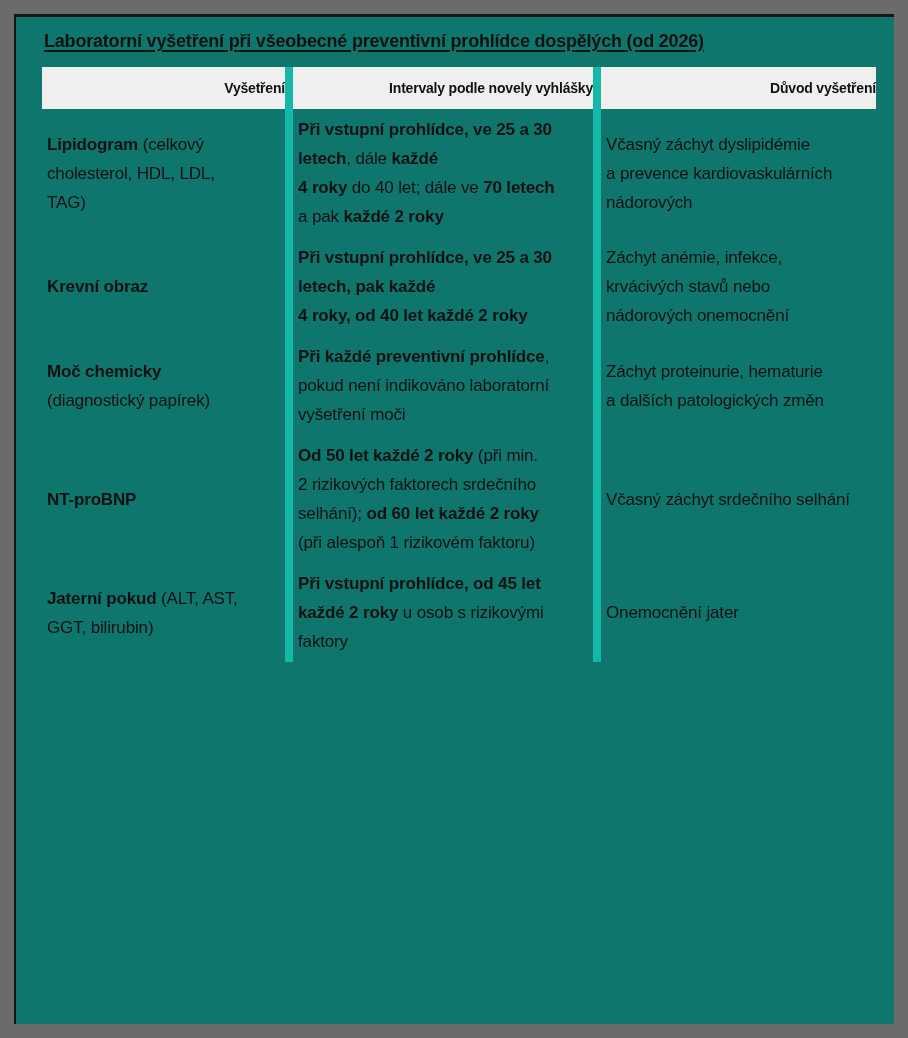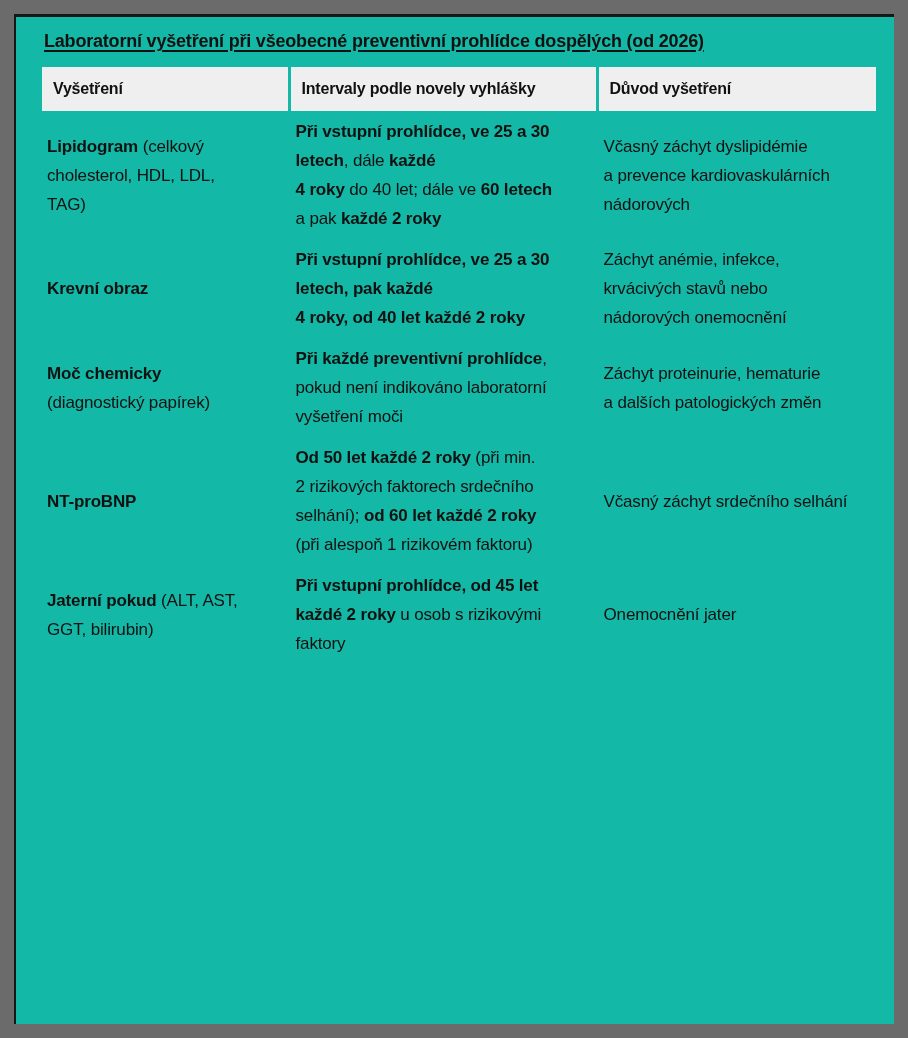--- a/index.html
+++ b/index.html
@@ -13,21 +13,21 @@
     width:908px;height:1038px;
     background:var(--frame);
     font-family:"Liberation Sans","DejaVu Sans",sans-serif;
     color:var(--text);
     overflow:hidden;
     position:relative;
   }
   .card{
     position:absolute;
     left:14px;top:14px;right:14px;bottom:14px;
-    background:#14b8a6;
+    background:#0f766e;
     border-top:3px solid var(--card-border);
     border-left:2px solid var(--card-border);
     box-sizing:border-box;
     padding:10px 18px 0 26px;
     overflow:hidden;
   }
   .title{
     font-size:18px;
     font-weight:700;
     letter-spacing:-0.2px;
@@ -38,30 +38,30 @@
   }
   table.lab{
     border-collapse:collapse;
     table-layout:fixed;
     width:100%;
   }
   col.c1{width:247px;}
   col.c2{width:308px;}
   th{
     background:var(--header-bg);
-    text-align:left;
-    font-size:16px;
+    text-align:right;
+    font-size:14px;
     font-weight:700;
     letter-spacing:-0.2px;
     padding:13px 0 13px 11px;
     white-space:nowrap;
     overflow:hidden;
   }
   th + th, td + td{
-    border-left:3px solid #14b8a6;
+    border-left:8px solid #14b8a6;
   }
   td{
     vertical-align:middle;
     font-size:17px;
     line-height:29px;
     letter-spacing:-0.15px;
     padding:6px 2px 6px 5px;
     white-space:pre-line;
   }
   td b{font-weight:700;}
@@ -85,21 +85,21 @@
         <th>Důvod vyšetření</th>
       </tr>
     </thead>
     <tbody>
       <tr>
         <td><b>Lipidogram</b> (celkový
 cholesterol, HDL, LDL,
 TAG)</td>
         <td><b>Při vstupní prohlídce, ve 25 a 30
 letech</b>, dále <b>každé
-4 roky</b> do 40 let; dále ve <b>60 letech</b>
+4 roky</b> do 40 let; dále ve <b>70 letech</b>
 a pak <b>každé 2 roky</b></td>
         <td>Včasný záchyt dyslipidémie
 a prevence kardiovaskulárních
 nádorových</td>
       </tr>
       <tr>
         <td><b>Krevní obraz</b></td>
         <td><b>Při vstupní prohlídce, ve 25 a 30
 letech, pak každé
 4 roky, od 40 let každé 2 roky</b></td>

